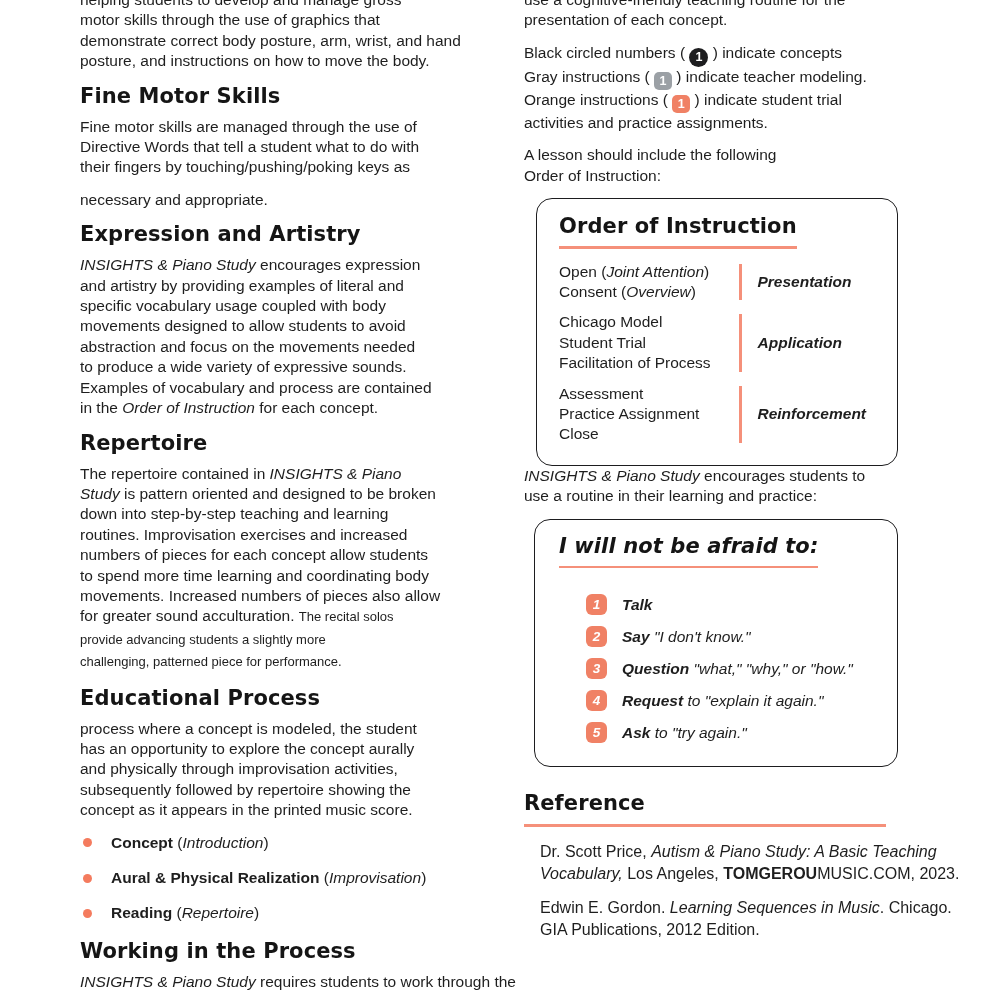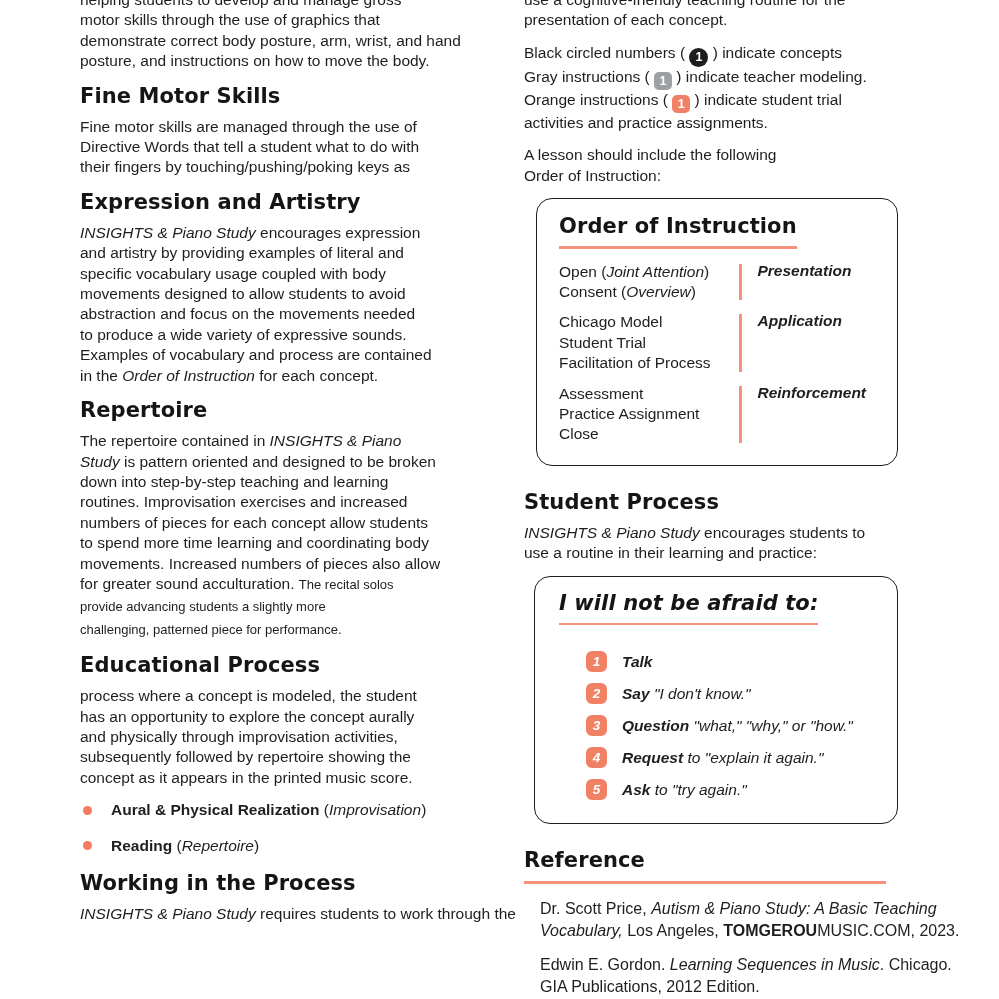--- a/index.html
+++ b/index.html
@@ -45,21 +45,21 @@
     border:1.6px solid #1d1d1f; border-radius:16px;
     box-sizing:border-box; background:#fff;
   }
   .obox { margin:10px 0 0 12px; width:362px; padding:15px 22px 10px 22px; }
   .btitle { margin:0; }
   .hr { height:2.5px; background:#f5907a; border:0; }
   .title-hr { margin:8px 0 13px 0; }
   .fitw { display:table; }
   .fitw .hr { width:100%; }
 
-  .orow { display:flex; margin:0 0 10px 0; }
+  .orow { display:flex; align-items:center; margin:0 0 10px 0; }
   .oleft { width:180px; font-size:15.5px; line-height:20.4px; flex:0 0 auto; }
   .odiv { width:2.5px; background:#f5907a; align-self:stretch; margin:2px 16px 2px 0; flex:0 0 auto; }
   .olabel { font-weight:700; font-style:italic; font-size:15.5px; }
 
   .abox { margin:12px 0 0 10px; width:364px; padding:14px 24px 12px 24px;font-style:italic; }
   .alist { margin:13px 0 0 27px; }
   .aitem { display:flex; align-items:center; margin:0 0 11px 0; font-size:15.5px; line-height:21px; }
   .nbadge {
     width:21px; height:21px; border-radius:6px; background:#f08165;
     color:#fff; font-weight:700; font-size:13.5px;
@@ -82,20 +82,23 @@
         <div class="tline"><span>motor skills through the use of graphics that</span></div>
         <div class="tline"><span>demonstrate correct body posture, arm, wrist, and hand</span></div>
         <div class="tline"><span>posture, and instructions on how to move the body.</span></div>
       </div>
 
     <h2 class="h">Fine Motor Skills</h2>
     <div class="para">
         <div class="tline"><span>Fine motor skills are managed through the use of</span></div>
         <div class="tline"><span>Directive Words that tell a student what to do with</span></div>
         <div class="tline"><span>their fingers by touching/pushing/poking keys as</span></div>
+      </div>
+    <div class="para">
+        <div class="tline"><span>necessary and appropriate.</span></div>
       </div>
 
     <h2 class="h">Expression and Artistry</h2>
     <div class="para">
         <div class="tline"><span class="st-i">INSIGHTS &amp; Piano Study</span><span> encourages expression</span></div>
         <div class="tline"><span>and artistry by providing examples of literal and</span></div>
         <div class="tline"><span>specific vocabulary usage coupled with body</span></div>
         <div class="tline"><span>movements designed to allow students to avoid</span></div>
         <div class="tline"><span>abstraction and focus on the movements needed</span></div>
         <div class="tline"><span>to produce a wide variety of expressive sounds.</span></div>
@@ -122,20 +125,24 @@
         <div class="tline"><span>process where a concept is modeled, the student</span></div>
         <div class="tline"><span>has an opportunity to explore the concept aurally</span></div>
         <div class="tline"><span>and physically through improvisation activities,</span></div>
         <div class="tline"><span>subsequently followed by repertoire showing the</span></div>
         <div class="tline"><span>concept as it appears in the printed music score.</span></div>
       </div>
 
     <div class="bullets">
       <div class="bullet">
         <span class="dot"></span>
+        <span><span class="st-b">Concept</span><span> (</span><span class="st-i">Introduction</span><span>)</span></span>
+      </div>
+      <div class="bullet">
+        <span class="dot"></span>
         <span><span class="st-b">Aural &amp; Physical Realization</span><span> (</span><span class="st-i">Improvisation</span><span>)</span></span>
       </div>
       <div class="bullet">
         <span class="dot"></span>
         <span><span class="st-b">Reading</span><span> (</span><span class="st-i">Repertoire</span><span>)</span></span>
       </div>
     </div>
 
     <h2 class="h">Working in the Process</h2>
     <div class="para">
@@ -185,21 +192,20 @@
         <div class="oleft">
             <div class="tline"><span>Assessment</span></div>
             <div class="tline"><span>Practice Assignment</span></div>
             <div class="tline"><span>Close</span></div>
           </div>
         <div class="odiv"></div>
         <div class="olabel">Reinforcement</div>
       </div>
     </div>
 
-    <h2 class="h mt-lg">Student Process</h2>
     <div class="para">
         <div class="tline"><span class="st-i">INSIGHTS &amp; Piano Study</span><span> encourages students to</span></div>
         <div class="tline"><span>use a routine in their learning and practice:</span></div>
       </div>
 
     <div class="rbox abox">
       <div class="fitw">
         <h2 class="h btitle">I will not be afraid to:</h2>
         <div class="hr title-hr"></div>
       </div>

